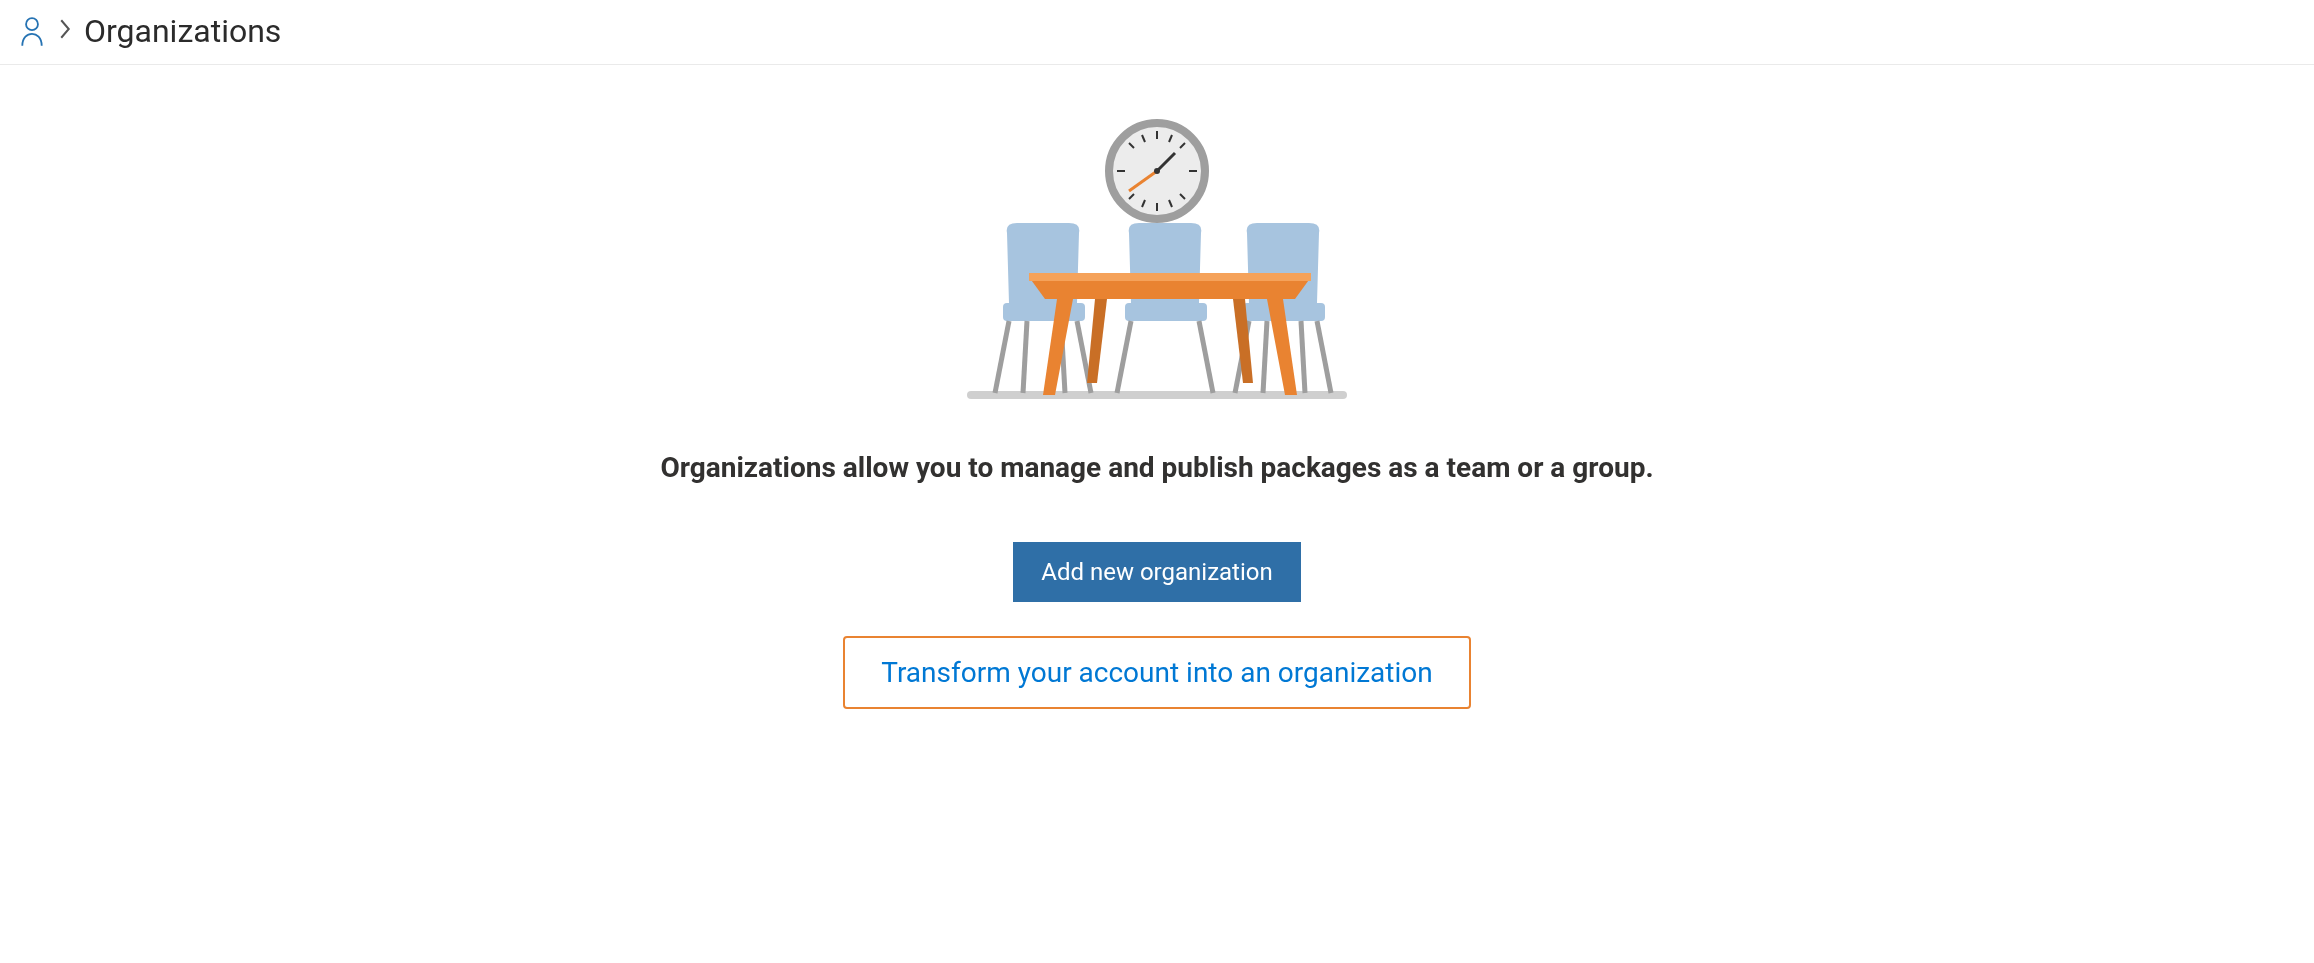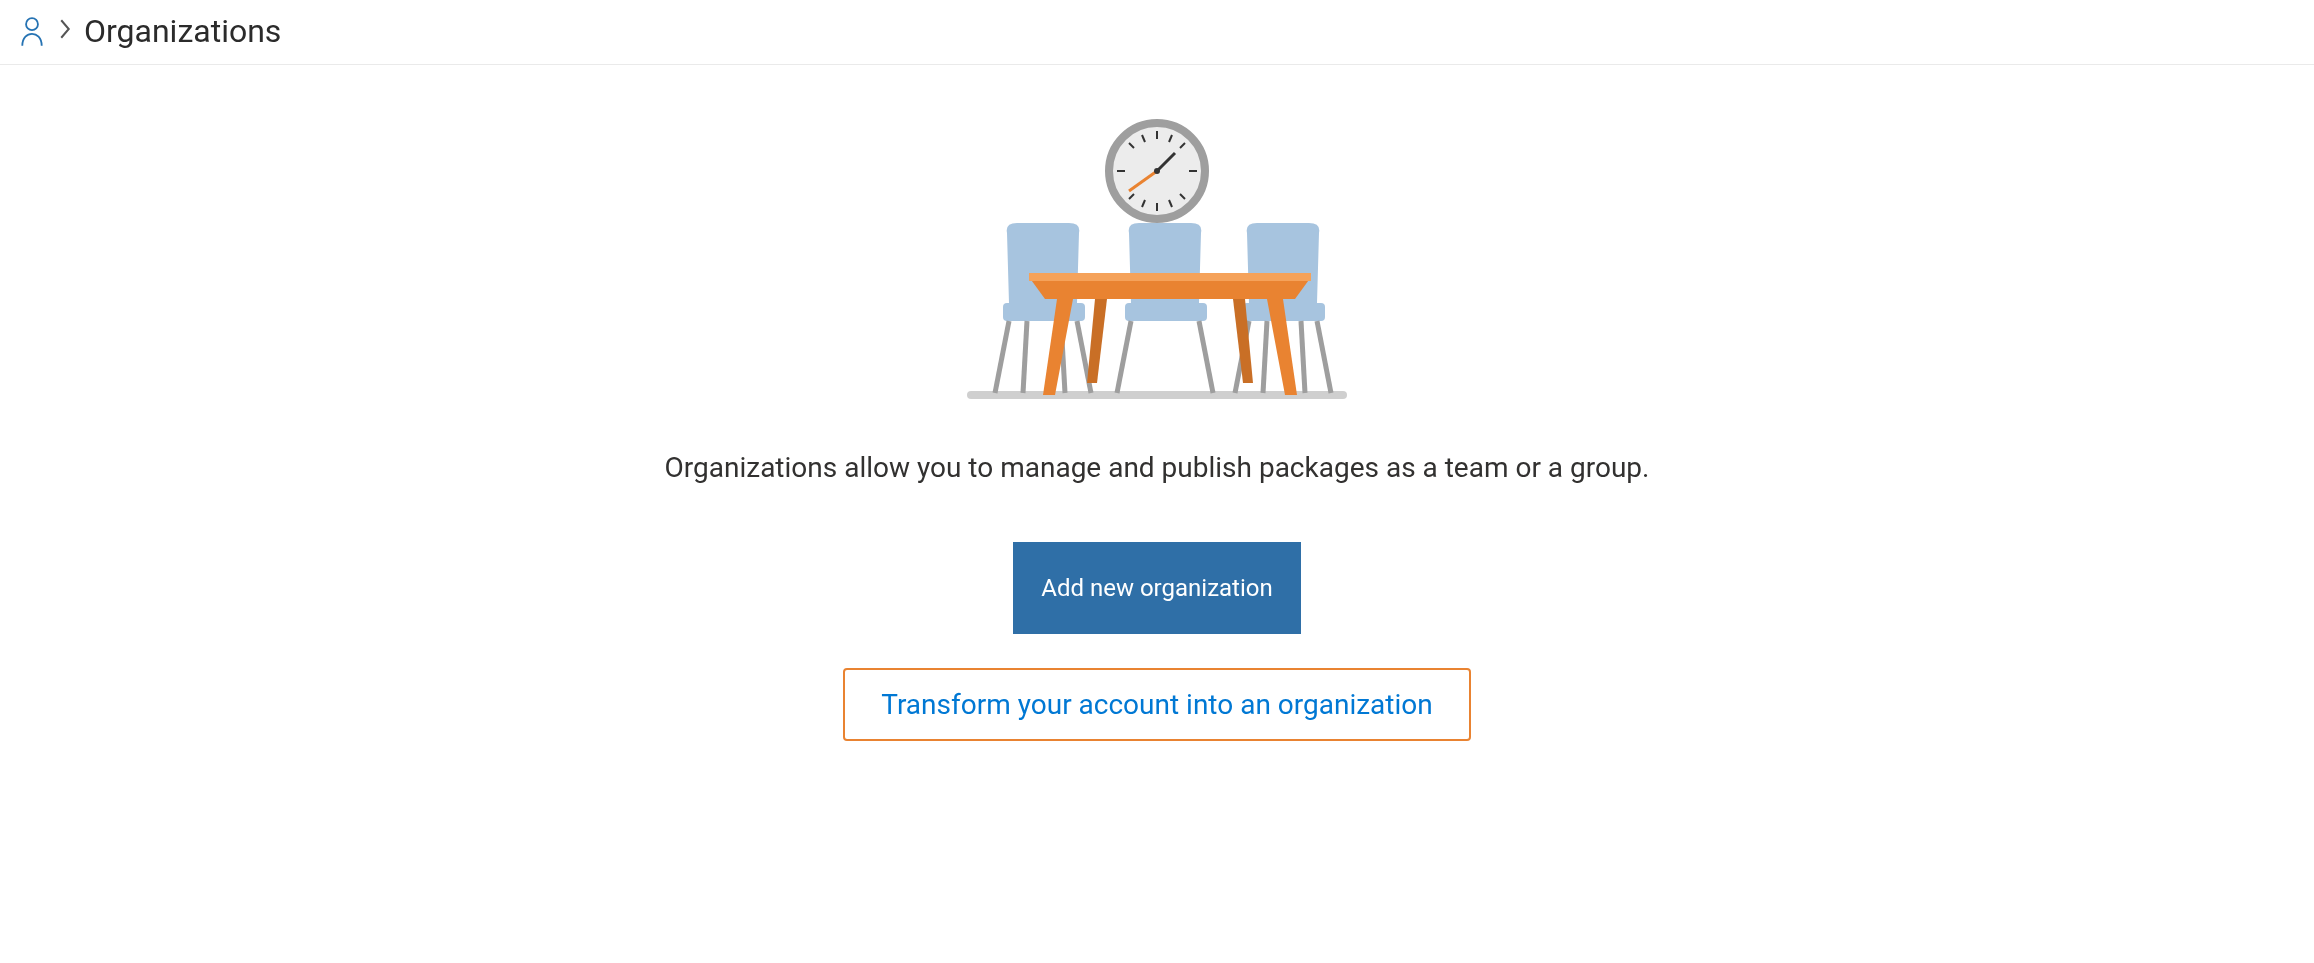--- a/index.html
+++ b/index.html
@@ -32,29 +32,29 @@
       padding-top: 48px;
     }
     .illustration {
       margin: 0 auto;
       width: 480px;
     }
     .description {
       font-size: 28px;
       color: #323130;
       margin-top: 44px;
-      font-weight: 400;
+      font-weight: 700;
     }
     .btn-primary {
       display: inline-block;
       background: #2f6fa7;
       color: #fff;
       border: none;
       font-size: 24px;
-      padding: 32px 28px;
+      padding: 16px 28px;
       margin-top: 58px;
       cursor: pointer;
       font-family: inherit;
     }
     .btn-outline {
       display: inline-block;
       background: #fff;
       color: #0078d4;
       border: 2px solid #e98331;
       font-size: 28px;

